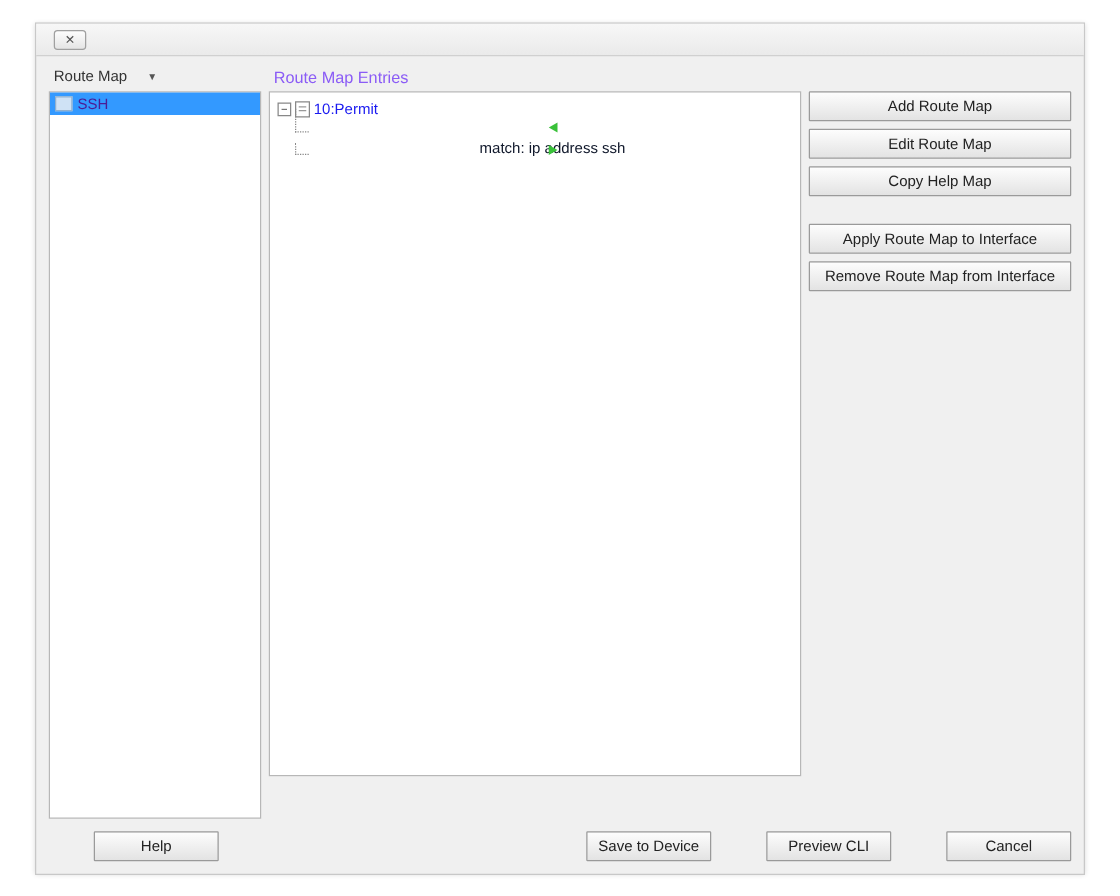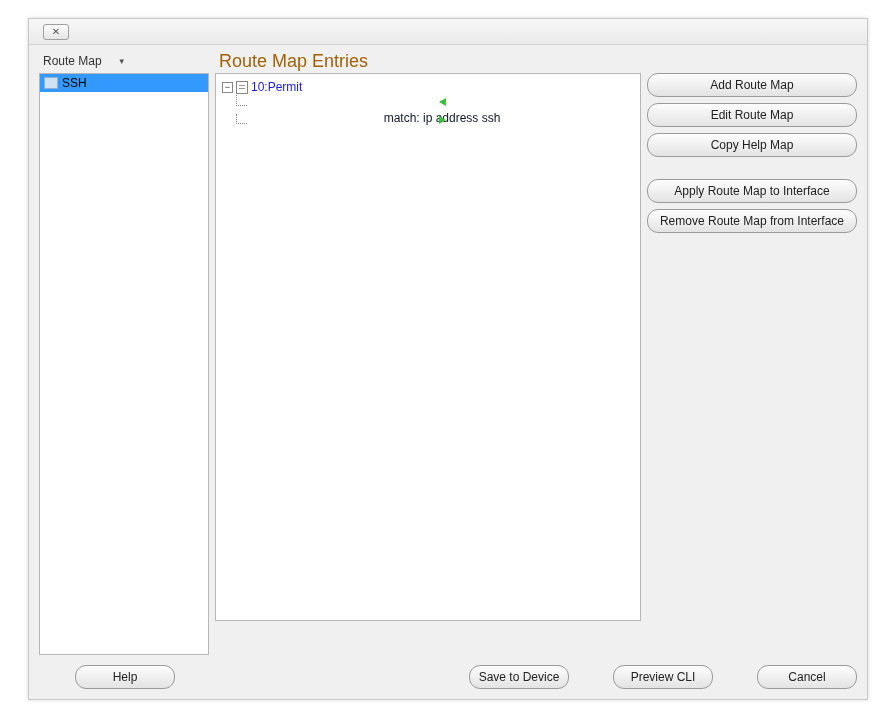--- a/index.html
+++ b/index.html
@@ -91,21 +91,21 @@
     .list-item {
       height: 18px;
       display: flex;
       align-items: center;
       padding-left: 4px;
       gap: 4px;
       cursor: pointer;
     }
     .list-item.selected {
       background: #3399ff;
-      color: #000000;
+      color: #4c1d95;
     }
     .list-item .item-icon {
       width: 14px;
       height: 12px;
       background: #dce7f3;
       border: 1px solid #9bb8d3;
       flex-shrink: 0;
     }
     .list-item.selected .item-icon {
       background: #cfe2f5;
@@ -114,22 +114,22 @@
     .middle-panel {
       flex: 1;
       display: flex;
       flex-direction: column;
     }
     .mid-header {
       height: 20px;
       display: flex;
       align-items: center;
       padding-left: 4px;
-      font-size: 18px;
-      color: #a16207;
+      font-size: 13px;
+      color: #8b5cf6;
     }
     .tree-box {
       background: #fff;
       border: 1px solid #b7b7b7;
       margin-top: 2px;
       padding: 4px 6px;
       height: 548px;
       overflow: auto;
     }
     .tree-node {
@@ -217,21 +217,21 @@
     .right-panel {
       width: 210px;
       padding-top: 22px;
       display: flex;
       flex-direction: column;
       gap: 6px;
     }
     .btn {
       height: 24px;
       border: 1px solid #9a9a9a;
-      border-radius: 11px;
+      border-radius: 1px;
       background: linear-gradient(#fdfdfd, #e3e3e3);
       font-size: 12px;
       color: #222;
       cursor: pointer;
       display: flex;
       align-items: center;
       justify-content: center;
       padding: 10px 8px;
       text-align: center;
     }

